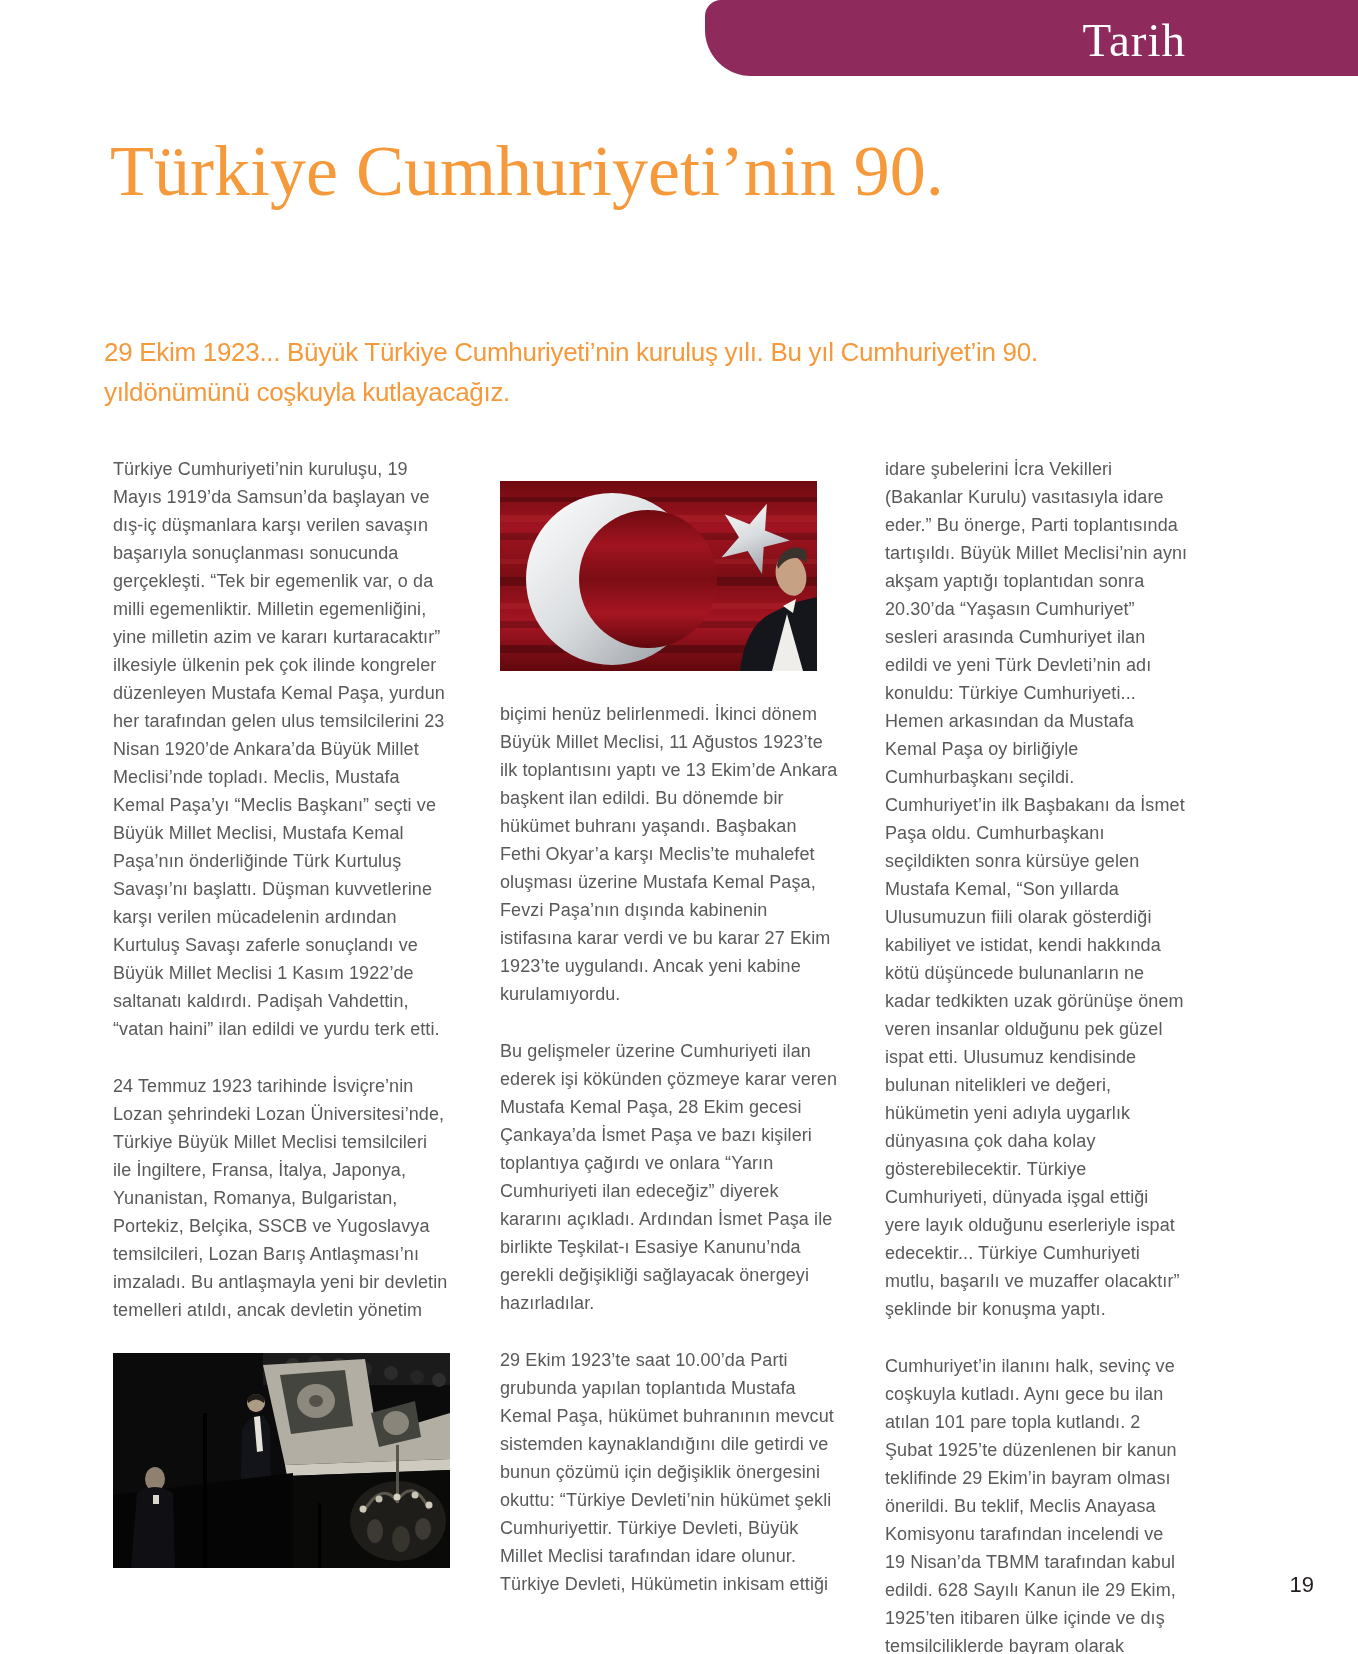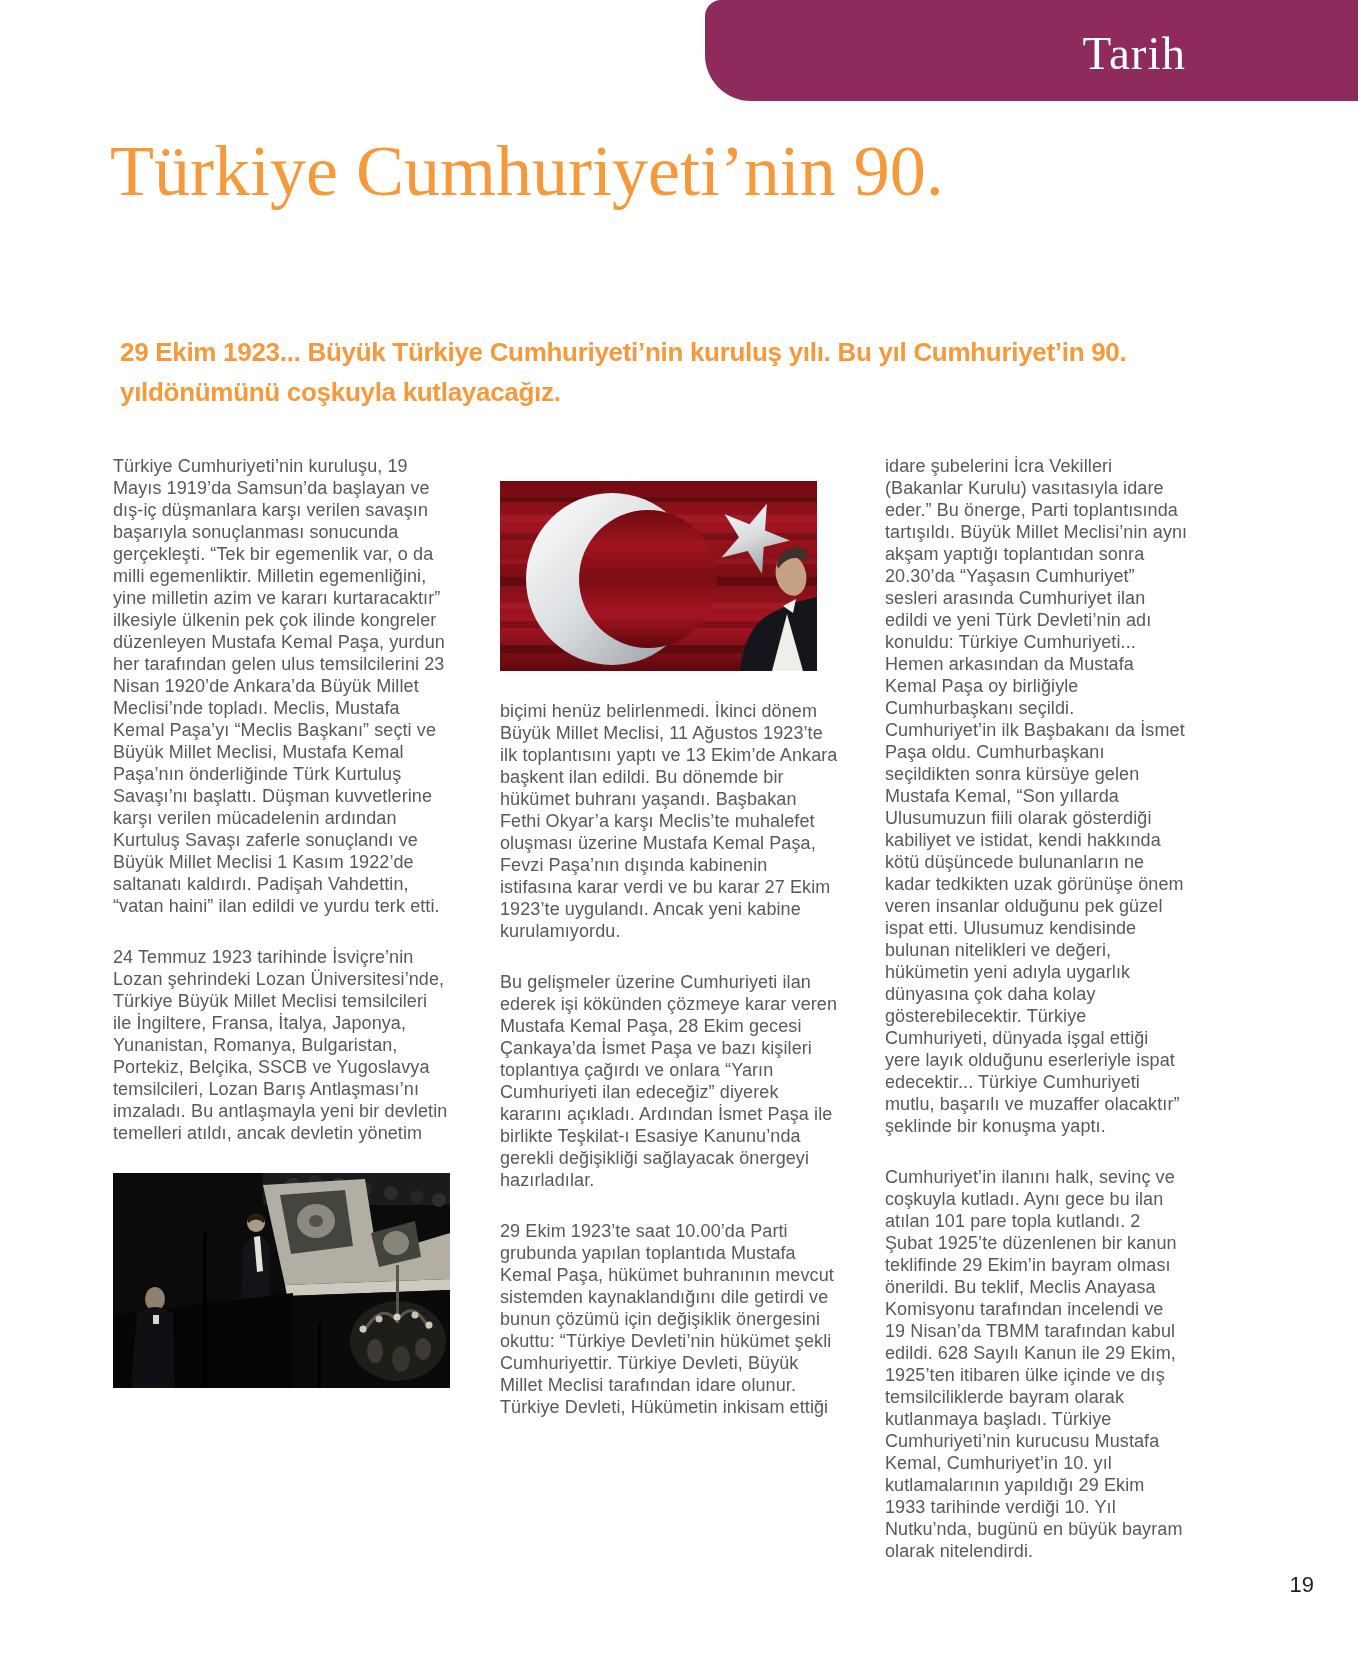--- a/index.html
+++ b/index.html
@@ -6,21 +6,21 @@
   body {
     width: 1358px; height: 1654px;
     background: var(--page_bg, #ffffff);
     position: relative;
     overflow: hidden;
     font-family: "Liberation Sans", sans-serif;
   }
 
   
   .section-tab {
-    position: absolute; top: 0; left: 705px; right: 0; height: 101px;
+    position: absolute; top: 0; left: 705px; right: 0; height: 76px;
     background: var(--tab_purple, #8e2a5c);
     border-radius: 16px 0 0 46px;
     display: flex; align-items: center; justify-content: flex-end;
     padding-right: 172px; box-sizing: border-box;
   }
   .section-tab-label {
     font-family: "Liberation Serif", serif;
     font-size: 47px; color: #ffffff; letter-spacing: 1px;
     transform: translateY(2px);
   }
@@ -29,32 +29,32 @@
   .article-title {
     position: absolute; left: 110px; top: 126px; margin: 0;
     font-family: Liberation Serif, serif; font-weight: 500;
     color: var(--title_orange, #f5993b);
     font-size: 72px; line-height: 90px; letter-spacing: 0px;
     white-space: nowrap;
   }
 
   
   .article-lede {
-    position: absolute; left: 120px; top: 332px; margin: 0;
+    position: absolute; left: 104px; top: 332px; margin: 0;
     width: 1050px;
     color: var(--title_orange, #f5993b);
-    font-size: 26px; font-weight: bold; line-height: 40px;
+    font-size: 26px; font-weight: normal; line-height: 40px;
     letter-spacing: -0.3px;
   }
 
   
   .col {
     position: absolute; top: 455px;
     color: var(--body_gray, #58595b);
-    font-size: 18px; line-height: 22px; letter-spacing: 0.1px;
+    font-size: 18px; line-height: 28px; letter-spacing: 0.1px;
   }
   .col p { margin: 0 0 29px 0; }
   .col-left   { left: 113px; width: 337px; }
   .col-middle { left: 500px; width: 338px; }
   .col-right  { left: 885px; width: 303px; }
 
   .subhead {
     margin: 0 0 27px 0;
     color: var(--subhead_orange, #f58220);
     font-size: 22px; font-weight: bold; letter-spacing: -0.2px;

